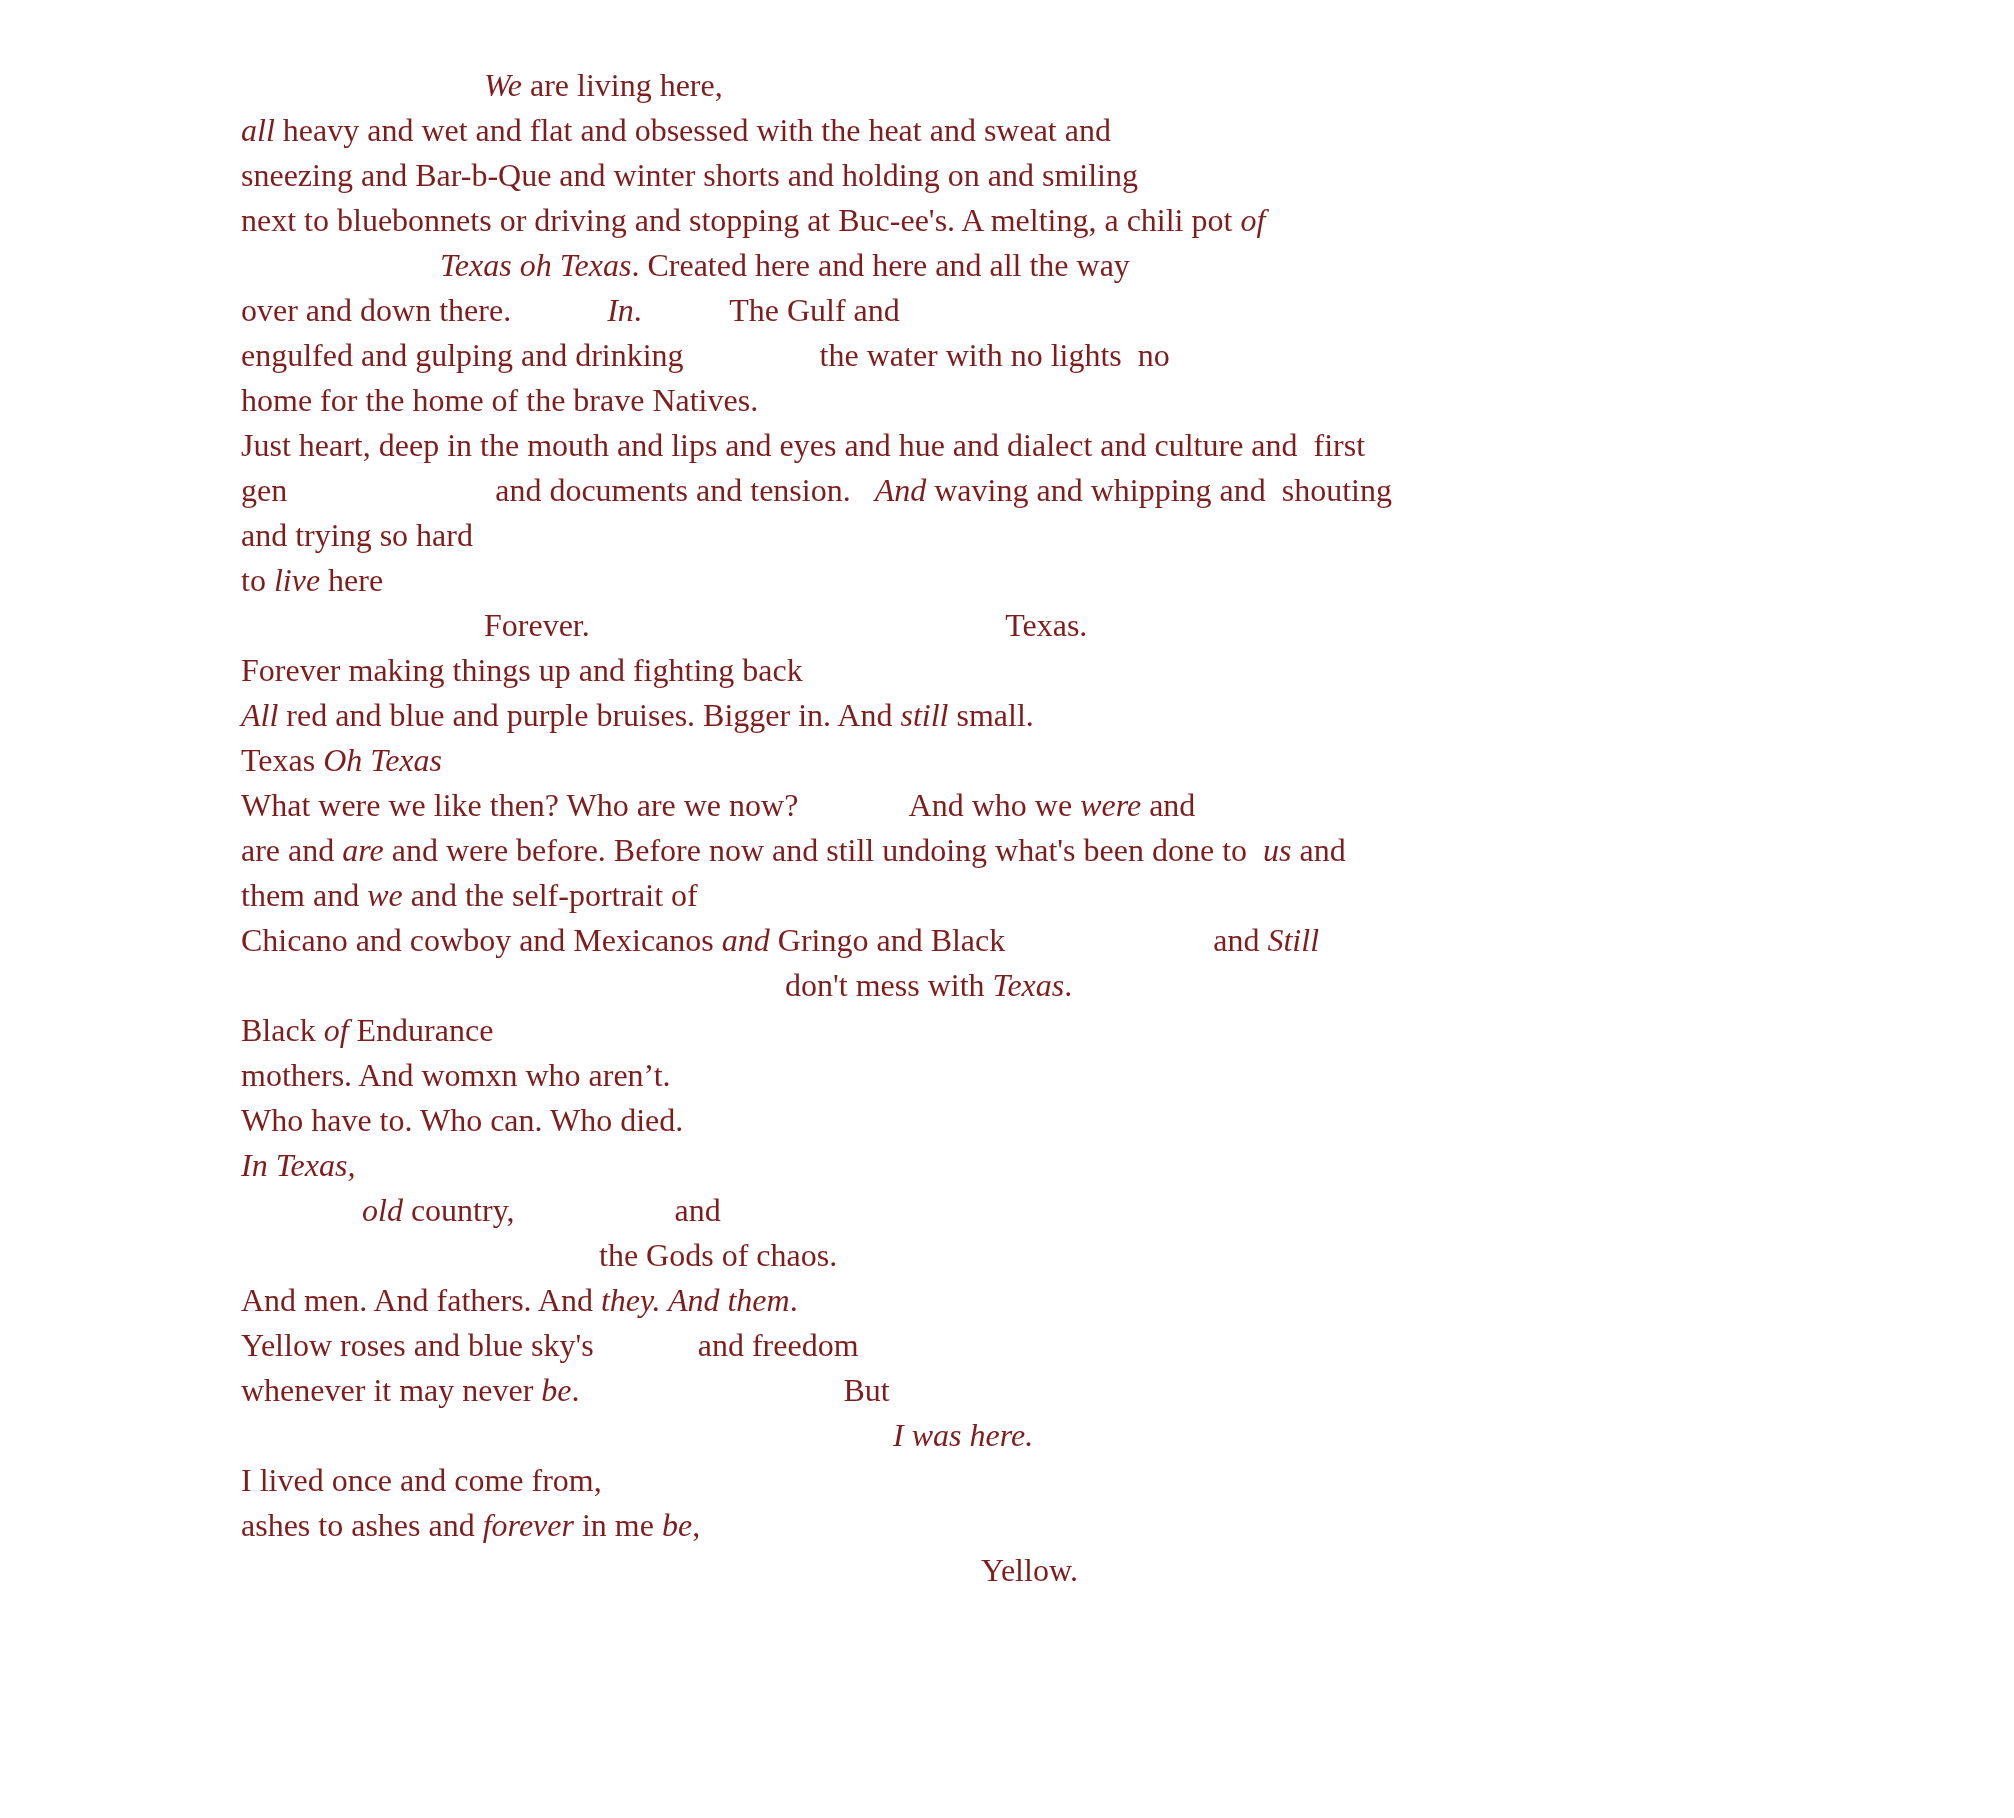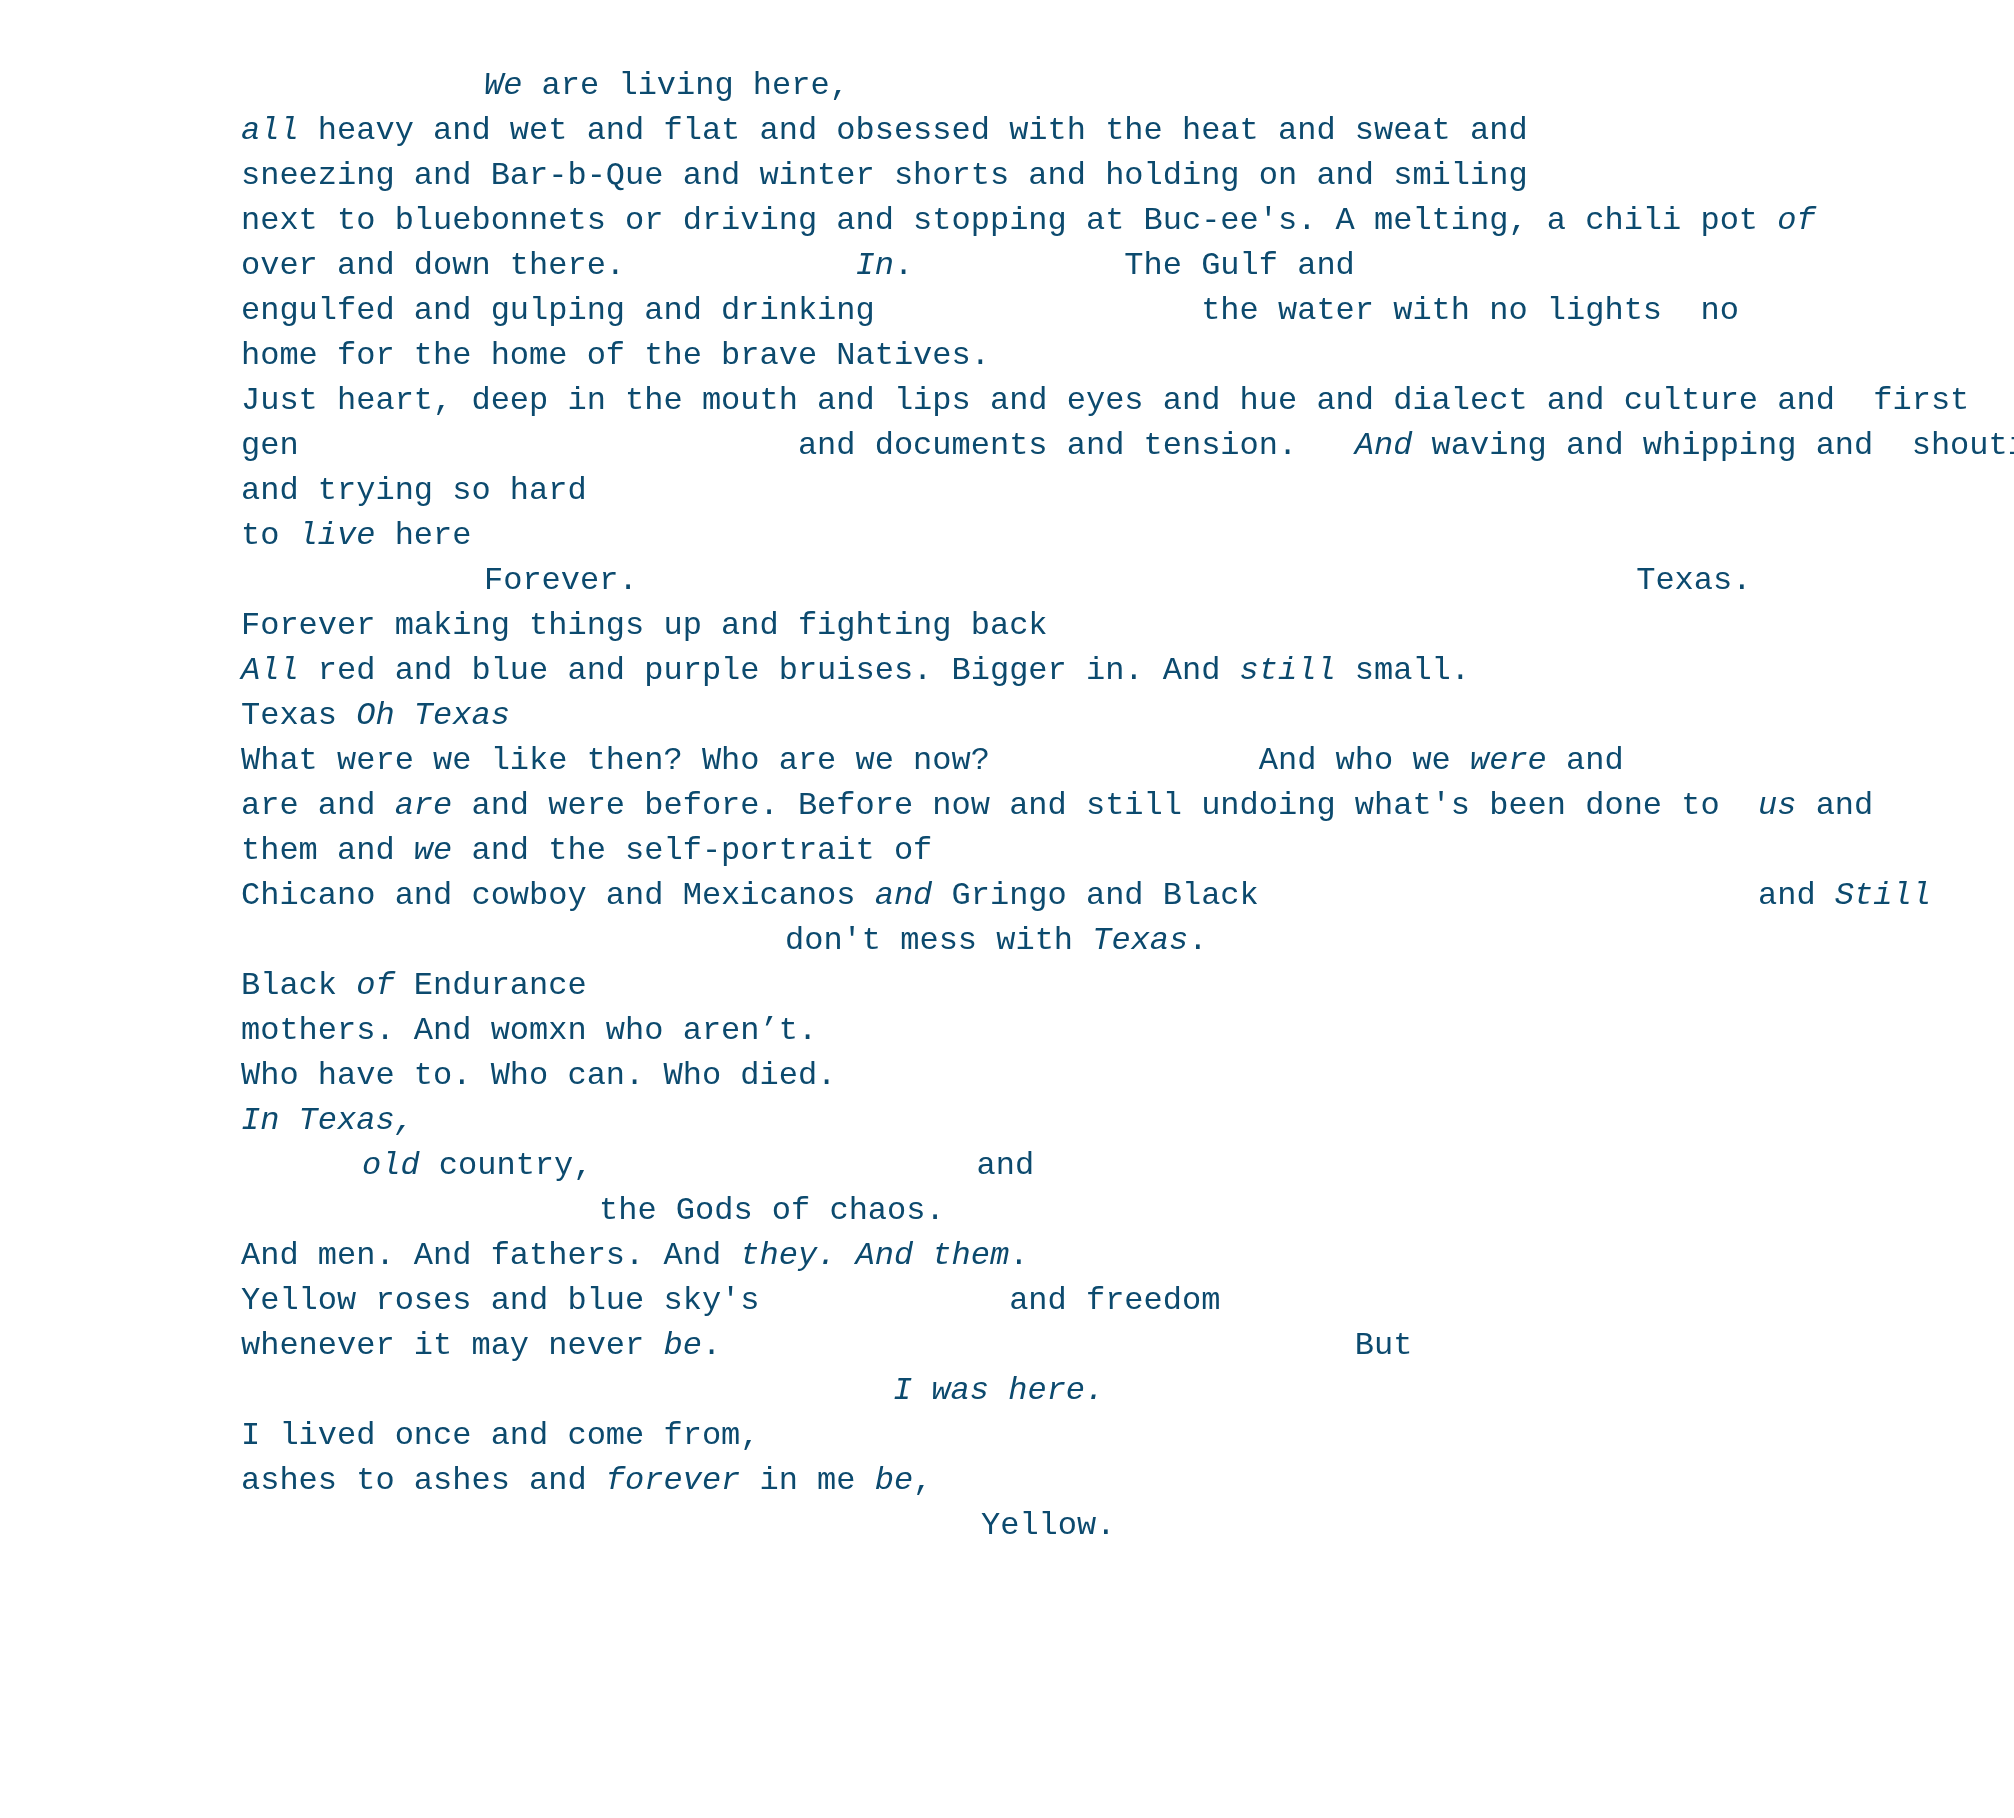--- a/index.html
+++ b/index.html
@@ -12,41 +12,42 @@
     background: #ffffff;
     overflow: hidden;
   }
   .page {
     width: 2015px;
     height: 1819px;
     background: #ffffff;
   }
   .poem {
     padding: 63px 0 0 241px;
-    font-family: Liberation Mono, monospace;
+    font-family: Liberation Serif, serif;
     font-size: 32px;
     line-height: 45px;
-    color: #0c4a6e;
+    color: #7f1d1d;
   }
   .line {
     white-space: pre;      
     height: 45px;
   }
   .seg { font-style: normal; }
   .seg.italic { font-style: italic; }
 </style>
 </head>
 <body>
 
 <div class="page">
   <div class="poem" id="poem">
       <div class="line" style="padding-left: 243px;"><span class="seg italic">We</span><span class="seg"> are living here,</span></div>
       <div class="line"><span class="seg italic">all</span><span class="seg"> heavy and wet and flat and obsessed with the heat and sweat and</span></div>
       <div class="line"><span class="seg">sneezing and Bar-b-Que and winter shorts and holding on and smiling</span></div>
       <div class="line"><span class="seg">next to bluebonnets or driving and stopping at Buc-ee's. A melting, a chili pot </span><span class="seg italic">of</span></div>
+      <div class="line" style="padding-left: 199px;"><span class="seg italic">Texas oh Texas</span><span class="seg">. Created here and here and all the way</span></div>
       <div class="line"><span class="seg">over and down there.            </span><span class="seg italic">In</span><span class="seg">.           The Gulf and</span></div>
       <div class="line"><span class="seg">engulfed and gulping and drinking                 the water with no lights  no</span></div>
       <div class="line"><span class="seg">home for the home of the brave Natives.</span></div>
       <div class="line"><span class="seg">Just heart, deep in the mouth and lips and eyes and hue and dialect and culture and  first</span></div>
       <div class="line"><span class="seg">gen                          and documents and tension.   </span><span class="seg italic">And</span><span class="seg"> waving and whipping and  shouting</span></div>
       <div class="line"><span class="seg">and trying so hard</span></div>
       <div class="line"><span class="seg">to </span><span class="seg italic">live</span><span class="seg"> here</span></div>
       <div class="line" style="padding-left: 243px;"><span class="seg">Forever.                                                    Texas.</span></div>
       <div class="line"><span class="seg">Forever making things up and fighting back</span></div>
       <div class="line"><span class="seg italic">All</span><span class="seg"> red and blue and purple bruises. Bigger in. And </span><span class="seg italic">still</span><span class="seg"> small.</span></div>

